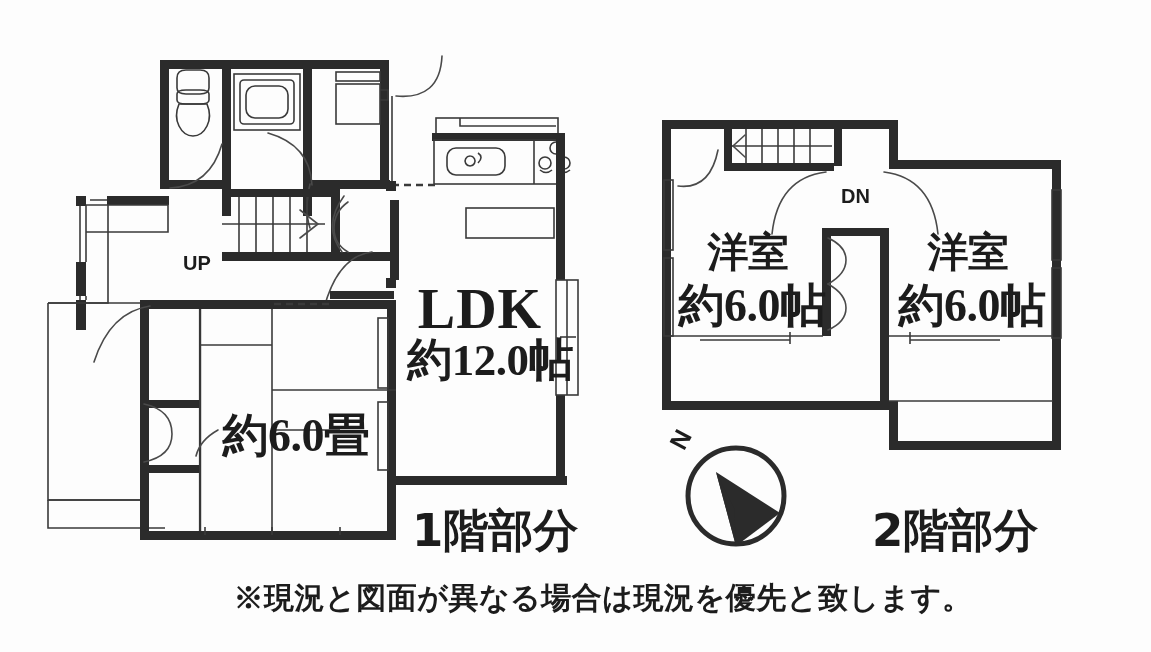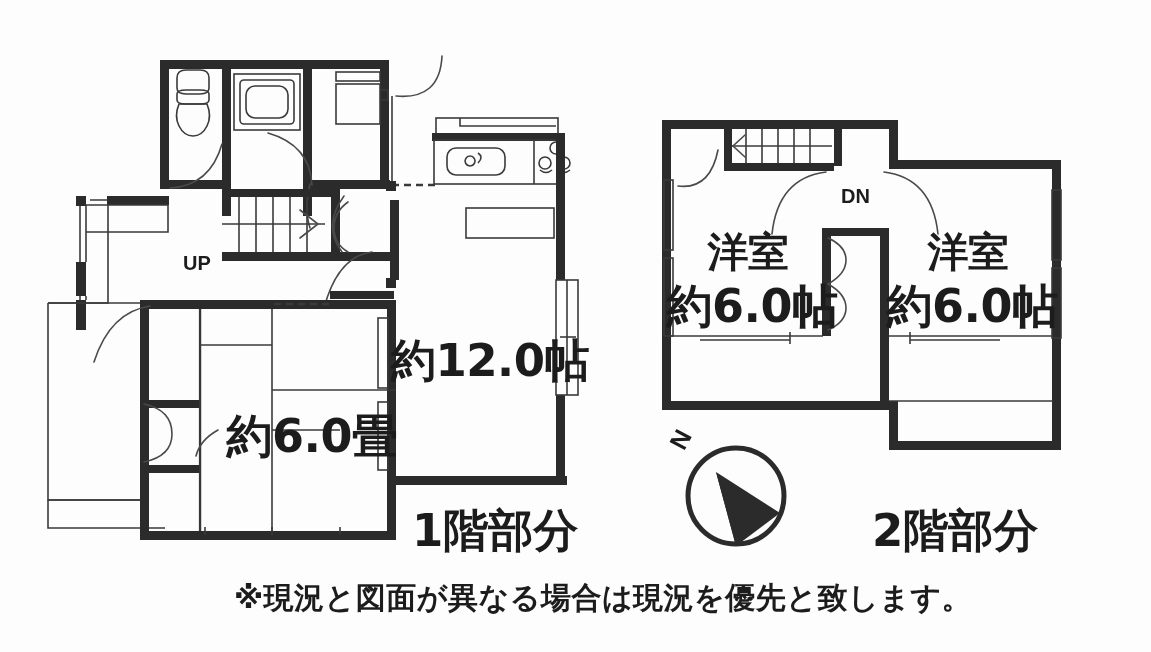--- a/index.html
+++ b/index.html
@@ -65,21 +65,21 @@
     letter-spacing: 0px;
     margin-top: 48px;
   }
   .compass-n {
     font-size: 25px;
     font-weight: 700;
     font-family: "Liberation Sans", sans-serif;
     transform: rotate(-62deg);
     transform-origin: center center;
   }
-  .ctr { transform: translateX(-50%); }
+  .ctr { transform: translateX(-50%); font-family: Liberation Serif, serif; }
 </style>
 </head>
 <body>
 
 <div id="page">
 
   <svg id="plan-svg" viewBox="0 0 1151 652">
     <defs>
       <style>
         .w  { fill:#2b2b2b; }
@@ -306,23 +306,24 @@
       <path class="dr" d="M678 186 q32 4 40 -36"></path>
       <path class="dr" d="M826 172 q-48 6 -54 62"></path>
       <path class="dr" d="M884 172 q48 6 54 62"></path>
       <path class="dr" d="M828 284 q18 -10 18 -24 q0 -14 -18 -22"></path>
       <path class="dr" d="M828 284 q18 10 18 24 q0 14 -18 22"></path>
     </g>
   </svg>
 
   <div class="lbl stair-tag" style="left:183px; top:205px;">UP</div>
 
+  <div class="lbl ldk-name ctr" style="left:480px; top:281px;">LDK</div>
   <div class="lbl ldk-area ctr" style="left:490px; top:338px;">約12.0帖</div>
 
-  <div class="lbl room-area ctr" style="left:312px; top:413px;">約6.0畳</div>
+  <div class="lbl room-area ctr" style="left:296px; top:413px;">約6.0畳</div>
 
   <div class="lbl floor-caption" style="left:412px; top:508px;">1階部分</div>
 
   <div class="lbl stair-tag" style="left:841px; top:138px;">DN</div>
 
   <div class="lbl room-name ctr" style="left:748px; top:232px;">洋室</div>
   <div class="lbl room-area ctr" style="left:752px; top:283px;">約6.0帖</div>
 
   <div class="lbl room-name ctr" style="left:968px; top:232px;">洋室</div>
   <div class="lbl room-area ctr" style="left:972px; top:283px;">約6.0帖</div>

